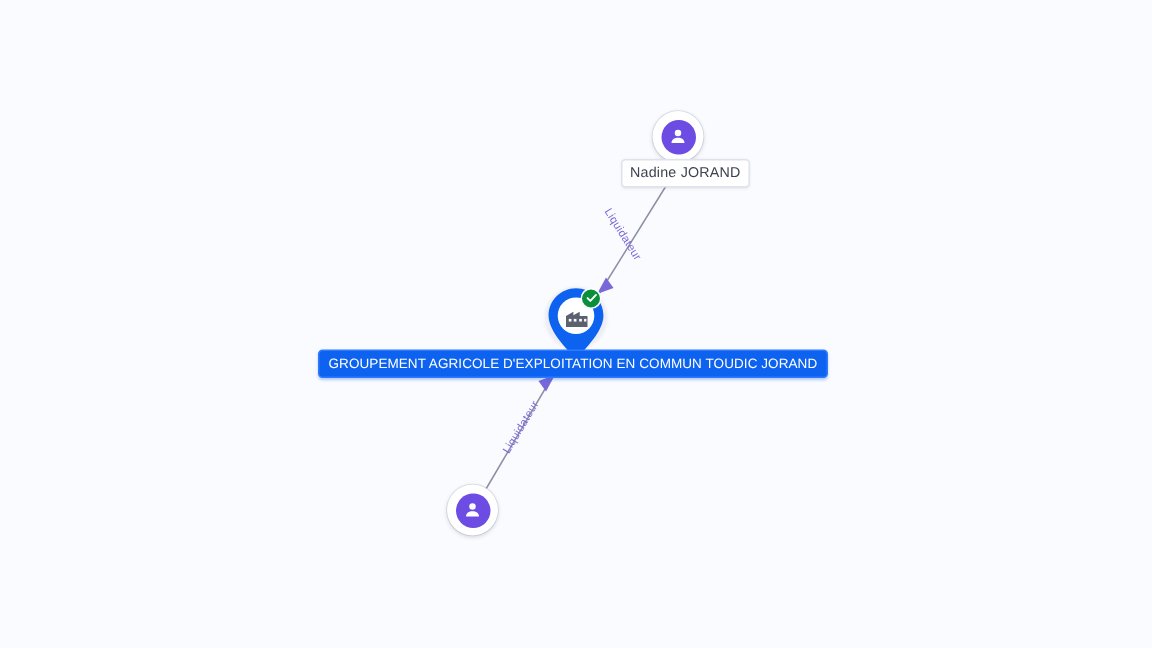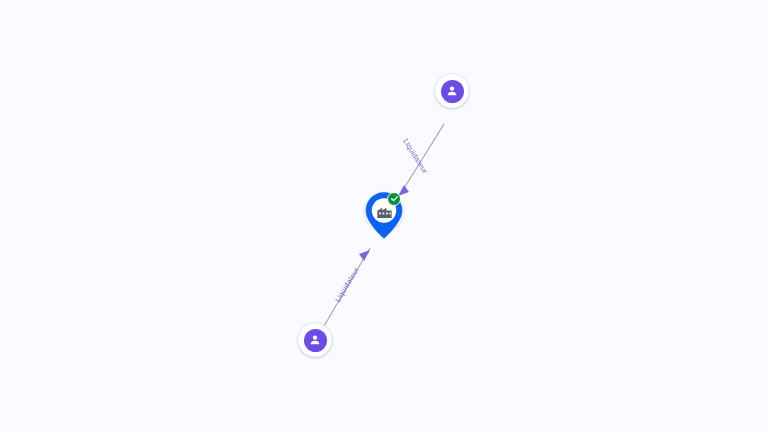--- a/index.html
+++ b/index.html
@@ -160,20 +160,21 @@
   <div class="edge-label" style="left:337px; top:297px; transform: rotate(-59deg);">Liquidateur</div>
 
   <div class="person-node" style="left:435px; top:74px;">
     <div class="person-disc">
       <svg width="14" height="14" viewBox="0 0 24 24">
         <circle cx="12" cy="8" r="3.7" fill="#ffffff"></circle>
         <path d="M4.6 19.4c0-4 3.3-6 7.4-6s7.4 2 7.4 6z" fill="#ffffff"></path>
       </svg>
     </div>
   </div>
+  <div class="node-label label-plain" style="left:414px; top:106px;">Nadine JORAND</div>
 
   <div class="company-node" style="left:362px; top:189px;">
     <div class="pin-halo"></div>
     <svg class="pin-svg" width="44" height="52" viewBox="0 0 44 52">
       <path d="M22 3.2c-10.1 0-18.3 8.2-18.3 18.3 0 10.6 13.3 23.6 17.3 27.3a1.4 1.4 0 0 0 2 0c4-3.7 17.3-16.7 17.3-27.3C40.3 11.4 32.1 3.2 22 3.2z" fill="#0d63f0"></path>
       <circle cx="22" cy="21.5" r="12.2" fill="#ffffff"></circle>
     </svg>
     <div class="pin-icon">
       <svg width="17" height="15" viewBox="0 0 24 22">
         <path d="M1.5 20.5V9.8l7.2-4.3v3.6l6.2-3.6v4.2h7.6v10.8z" fill="#5b616e"></path>
@@ -182,20 +183,21 @@
         <rect x="14.4" y="12.6" width="2.6" height="2.6" fill="#ffffff"></rect>
         <rect x="19.2" y="12.6" width="2.2" height="2.6" fill="#ffffff"></rect>
       </svg>
     </div>
     <div class="check-badge">
       <svg width="9" height="9" viewBox="0 0 24 24">
         <path d="M4.5 12.6l5 5L19.5 7" stroke="#ffffff" stroke-width="3.4" fill="none" stroke-linecap="round" stroke-linejoin="round"></path>
       </svg>
     </div>
   </div>
+  <div class="node-label label-primary" style="left:212px; top:233px;">GROUPEMENT AGRICOLE D'EXPLOITATION EN COMMUN TOUDIC JORAND</div>
 
   <div class="person-node" style="left:298px; top:323px;">
     <div class="person-disc">
       <svg width="14" height="14" viewBox="0 0 24 24">
         <circle cx="12" cy="8" r="3.7" fill="#ffffff"></circle>
         <path d="M4.6 19.4c0-4 3.3-6 7.4-6s7.4 2 7.4 6z" fill="#ffffff"></path>
       </svg>
     </div>
   </div>
 

